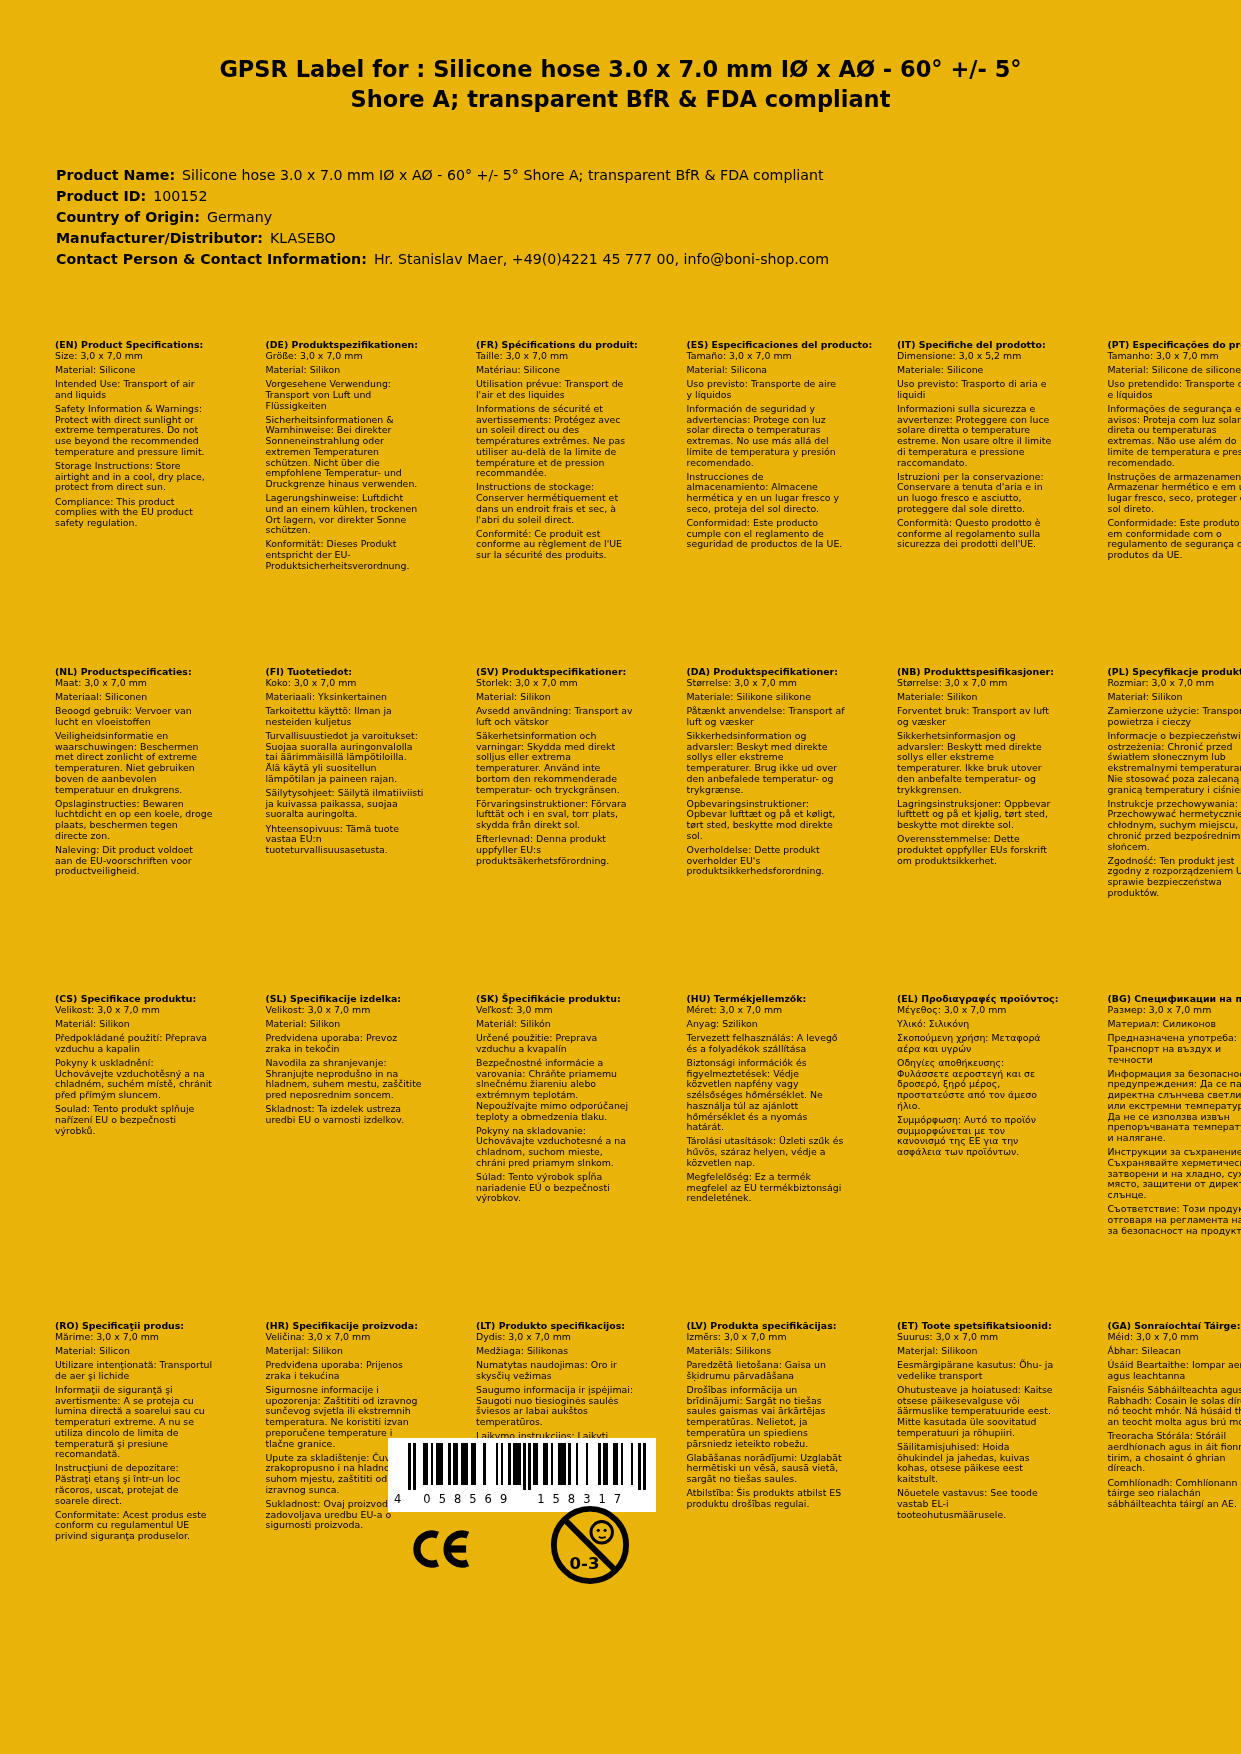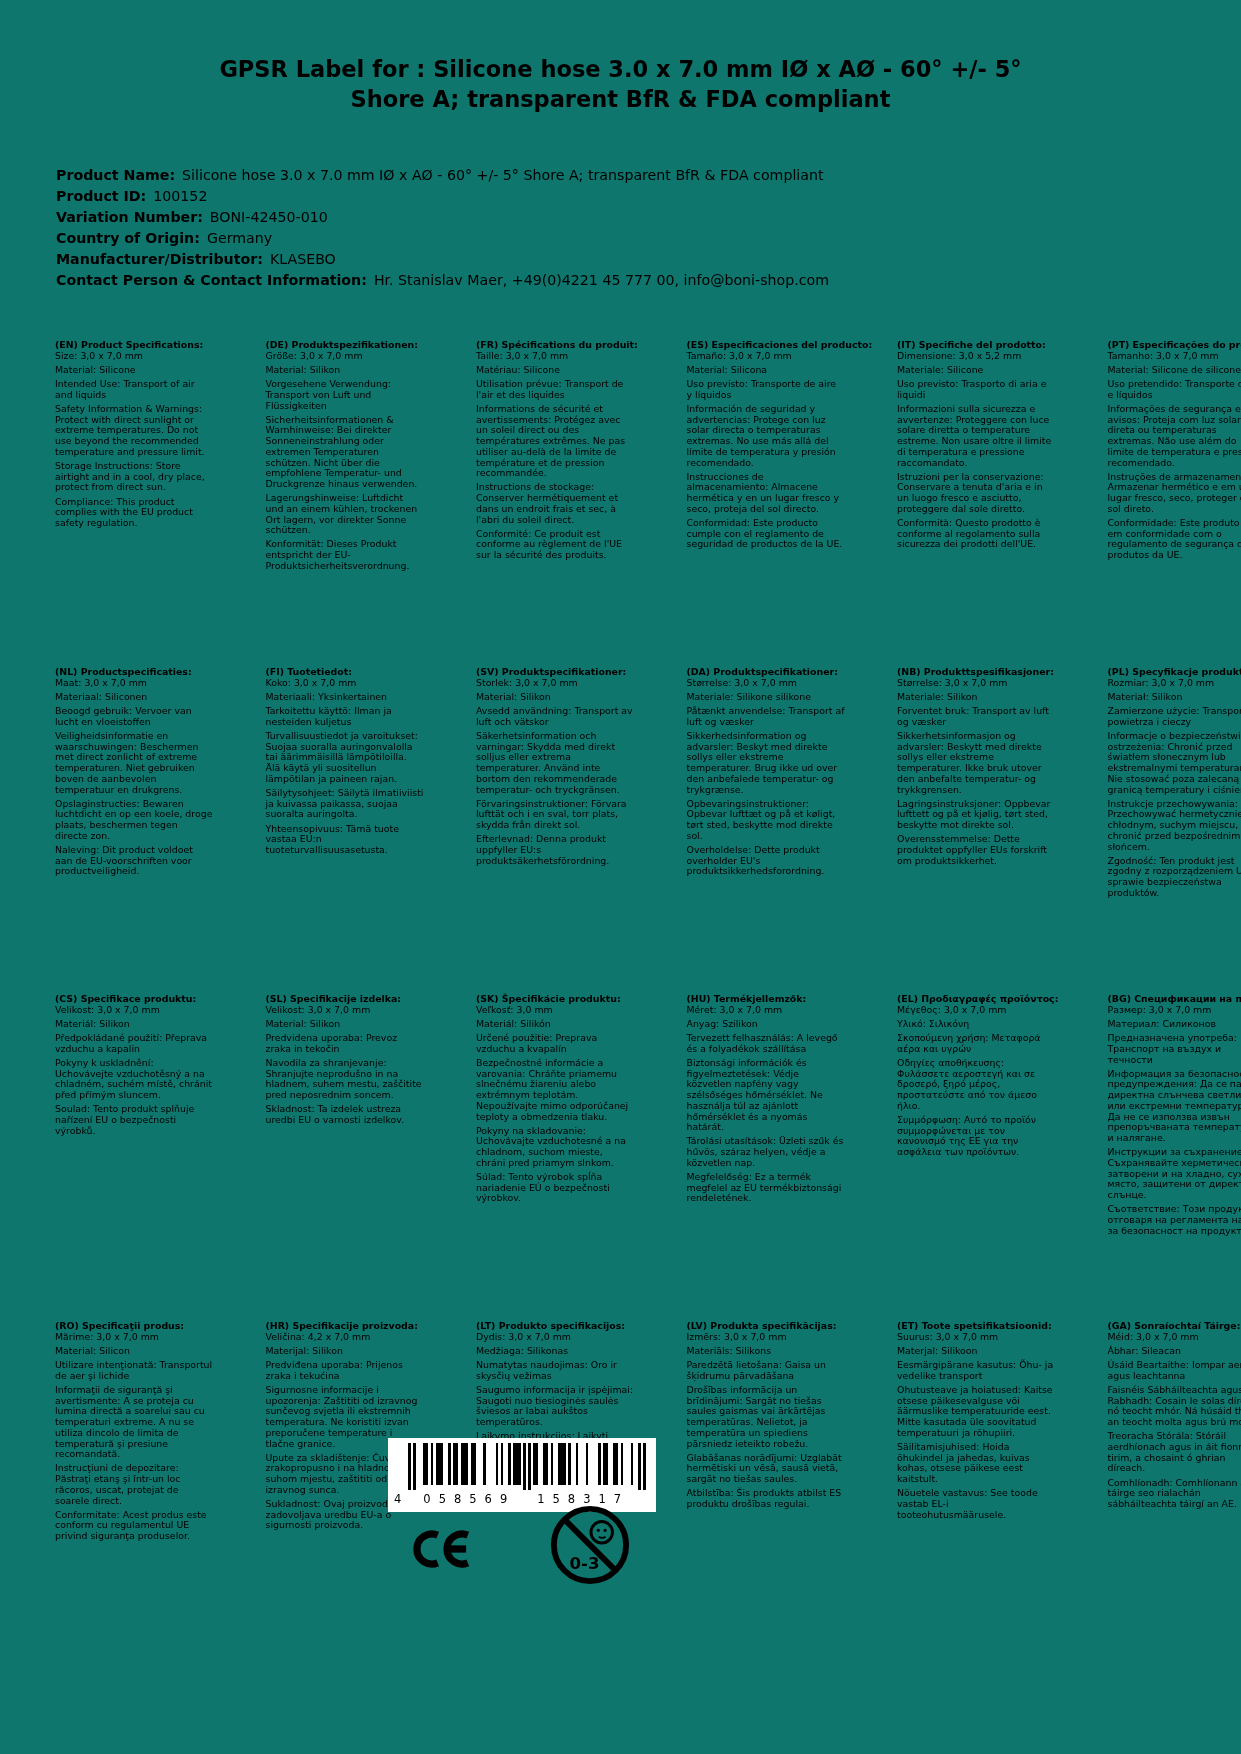--- a/index.html
+++ b/index.html
@@ -1,16 +1,16 @@
 <!DOCTYPE html>
 <html><head>
 <meta charset="utf-8">
 <style>
   html,body{margin:0;padding:0;background:#fff;}
-  .page{position:relative;width:1241px;height:1754px;background:#0f766e;color:#000;
+  .page{position:relative;width:1241px;height:1754px;background:#eab308;color:#000;
         font-family:"DejaVu Sans", sans-serif;overflow:hidden;}
   .title{position:absolute;top:54px;left:0;width:100%;text-align:center;
          font-weight:bold;font-size:22.5px;line-height:30px;}
   .info{position:absolute;left:56px;top:165px;font-size:14.2px;line-height:21px;}
   .info-row .lbl{font-weight:bold;}
   .info-row .val{margin-left:7px;}
   .specs{position:absolute;left:55px;top:340px;display:grid;
          grid-template-columns:repeat(6,197.5px);grid-auto-rows:314px;gap:13px;}
   .spec{width:158px;font-size:9.4px;line-height:10.7px;}
   .spec-h{font-weight:bold;white-space:nowrap;}
@@ -32,21 +32,20 @@
 <div class="page">
 
   <div class="title">
     <div>GPSR Label for : Silicone hose 3.0 x 7.0 mm IØ x AØ - 60° +/- 5°</div>
     <div>Shore A; transparent BfR &amp; FDA compliant</div>
   </div>
 
   <div class="info">
       <div class="info-row"><span class="lbl">Product Name:</span><span class="val">Silicone hose 3.0 x 7.0 mm IØ x AØ - 60° +/- 5° Shore A; transparent BfR &amp; FDA compliant</span></div>
       <div class="info-row"><span class="lbl">Product ID:</span><span class="val">100152</span></div>
-      <div class="info-row"><span class="lbl">Variation Number:</span><span class="val">BONI-42450-010</span></div>
       <div class="info-row"><span class="lbl">Country of Origin:</span><span class="val">Germany</span></div>
       <div class="info-row"><span class="lbl">Manufacturer/Distributor:</span><span class="val">KLASEBO</span></div>
       <div class="info-row"><span class="lbl">Contact Person &amp; Contact Information:</span><span class="val">Hr. Stanislav Maer, +49(0)4221 45 777 00, info@boni-shop.com</span></div>
     </div>
 
   <div class="specs">
       <div class="spec">
         <div class="spec-h">(EN) Product Specifications:</div>
         <div class="spec-p first">Size: 3,0 x 7,0 mm</div>
         <div class="spec-p">Material: Silicone</div>
@@ -209,21 +208,21 @@
         <div class="spec-h">(RO) Specificaţii produs:</div>
         <div class="spec-p first">Mărime: 3,0 x 7,0 mm</div>
         <div class="spec-p">Material: Silicon</div>
         <div class="spec-p">Utilizare intenţionată: Transportul de aer şi lichide</div>
         <div class="spec-p">Informaţii de siguranţă şi avertismente: A se proteja cu lumina directă a soarelui sau cu temperaturi extreme. A nu se utiliza dincolo de limita de temperatură şi presiune recomandată.</div>
         <div class="spec-p">Instrucţiuni de depozitare: Păstraţi etanş şi într-un loc răcoros, uscat, protejat de soarele direct.</div>
         <div class="spec-p">Conformitate: Acest produs este conform cu regulamentul UE privind siguranţa produselor.</div>
       </div>
       <div class="spec">
         <div class="spec-h">(HR) Specifikacije proizvoda:</div>
-        <div class="spec-p first">Veličina: 4,2 x 7,0 mm</div>
+        <div class="spec-p first">Veličina: 3,0 x 7,0 mm</div>
         <div class="spec-p">Materijal: Silikon</div>
         <div class="spec-p">Predviđena uporaba: Prijenos zraka i tekućina</div>
         <div class="spec-p">Sigurnosne informacije i upozorenja: Zaštititi od izravnog sunčevog svjetla ili ekstremnih temperatura. Ne koristiti izvan preporučene temperature i tlačne granice.</div>
         <div class="spec-p">Upute za skladištenje: Čuvati zrakopropusno i na hladnom, suhom mjestu, zaštititi od izravnog sunca.</div>
         <div class="spec-p">Sukladnost: Ovaj proizvod zadovoljava uredbu EU-a o sigurnosti proizvoda.</div>
       </div>
       <div class="spec">
         <div class="spec-h">(LT) Produkto specifikacijos:</div>
         <div class="spec-p first">Dydis: 3,0 x 7,0 mm</div>
         <div class="spec-p">Medžiaga: Silikonas</div>

